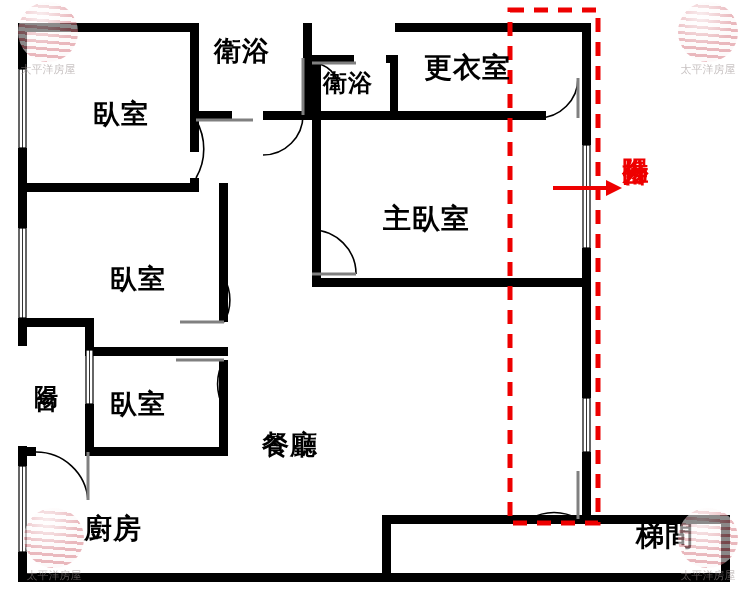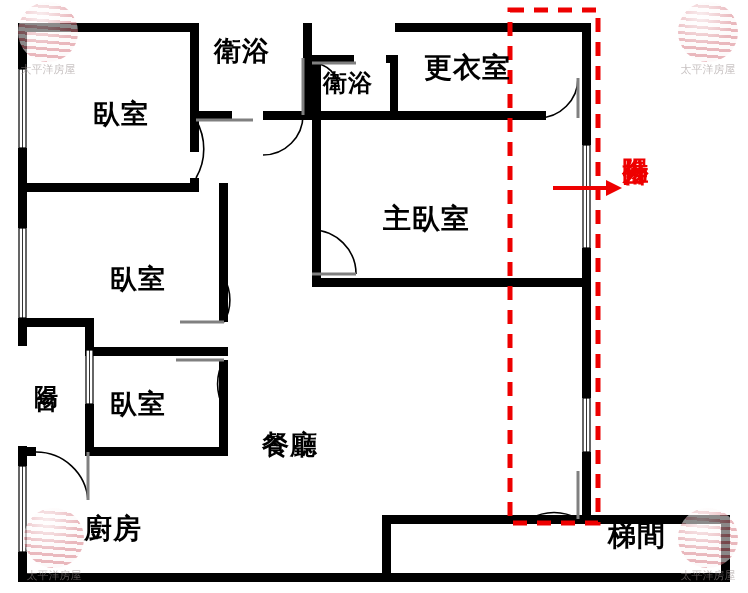--- a/index.html
+++ b/index.html
@@ -240,21 +240,21 @@
 
   <div class="room-label lbl-md vert" style="left:33px; top:366px;">陽台</div>
 
   <div class="room-label lbl-lg" style="left:110px; top:390px;">臥室</div>
 
   <div class="room-label lbl-lg" style="left:262px; top:431px;">餐廳</div>
 
 
   <div class="room-label lbl-xl" style="left:84px; top:506px;margin-top:8px;">廚房</div>
 
-  <div class="room-label lbl-xl" style="left:608px; top:521px;">梯間</div>
+  <div class="room-label lbl-xl" style="left:636px; top:521px;">梯間</div>
 
   <div class="red-note" style="left:622px; top:138px;">陽台外推</div>
 
   <div class="wm" style="left:12px; top:2px;">
     <div class="globe"></div>
     <div class="wmtext">太平洋房屋</div>
   </div>
 
   <div class="wm" style="left:672px; top:2px;">
     <div class="globe"></div>

